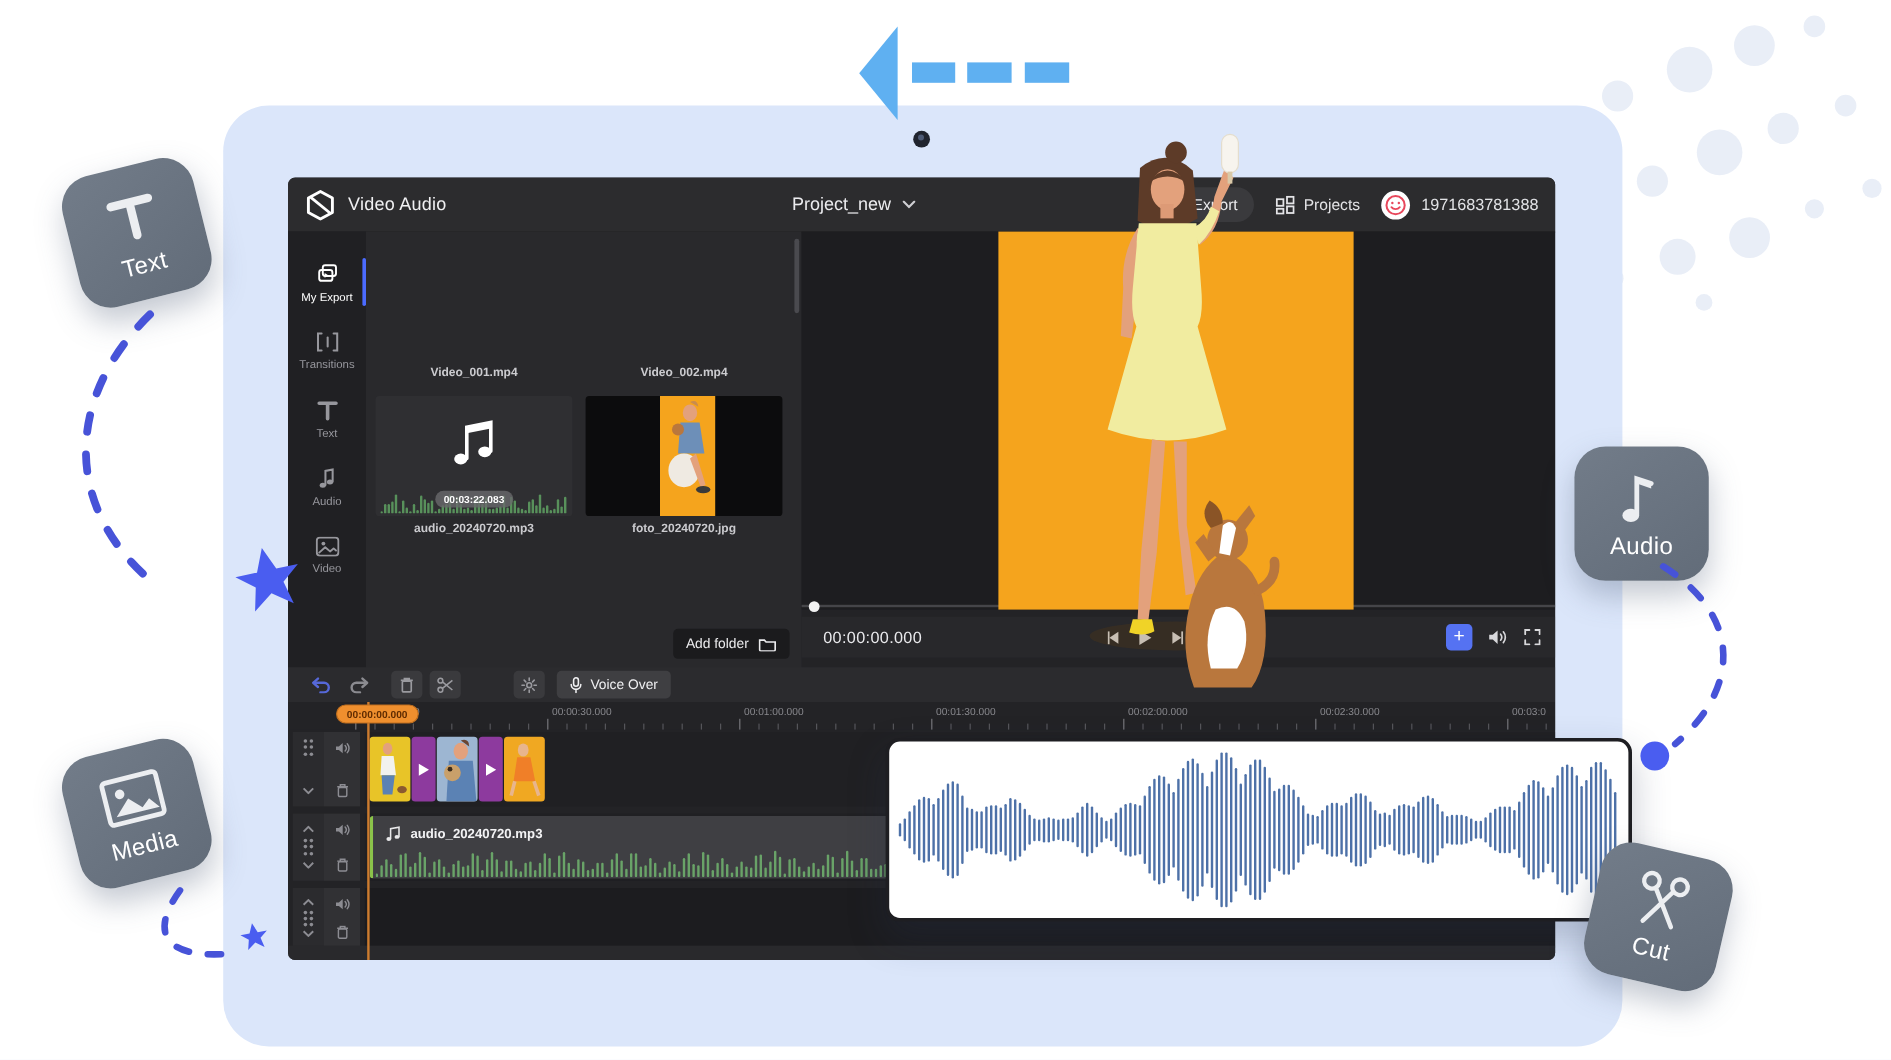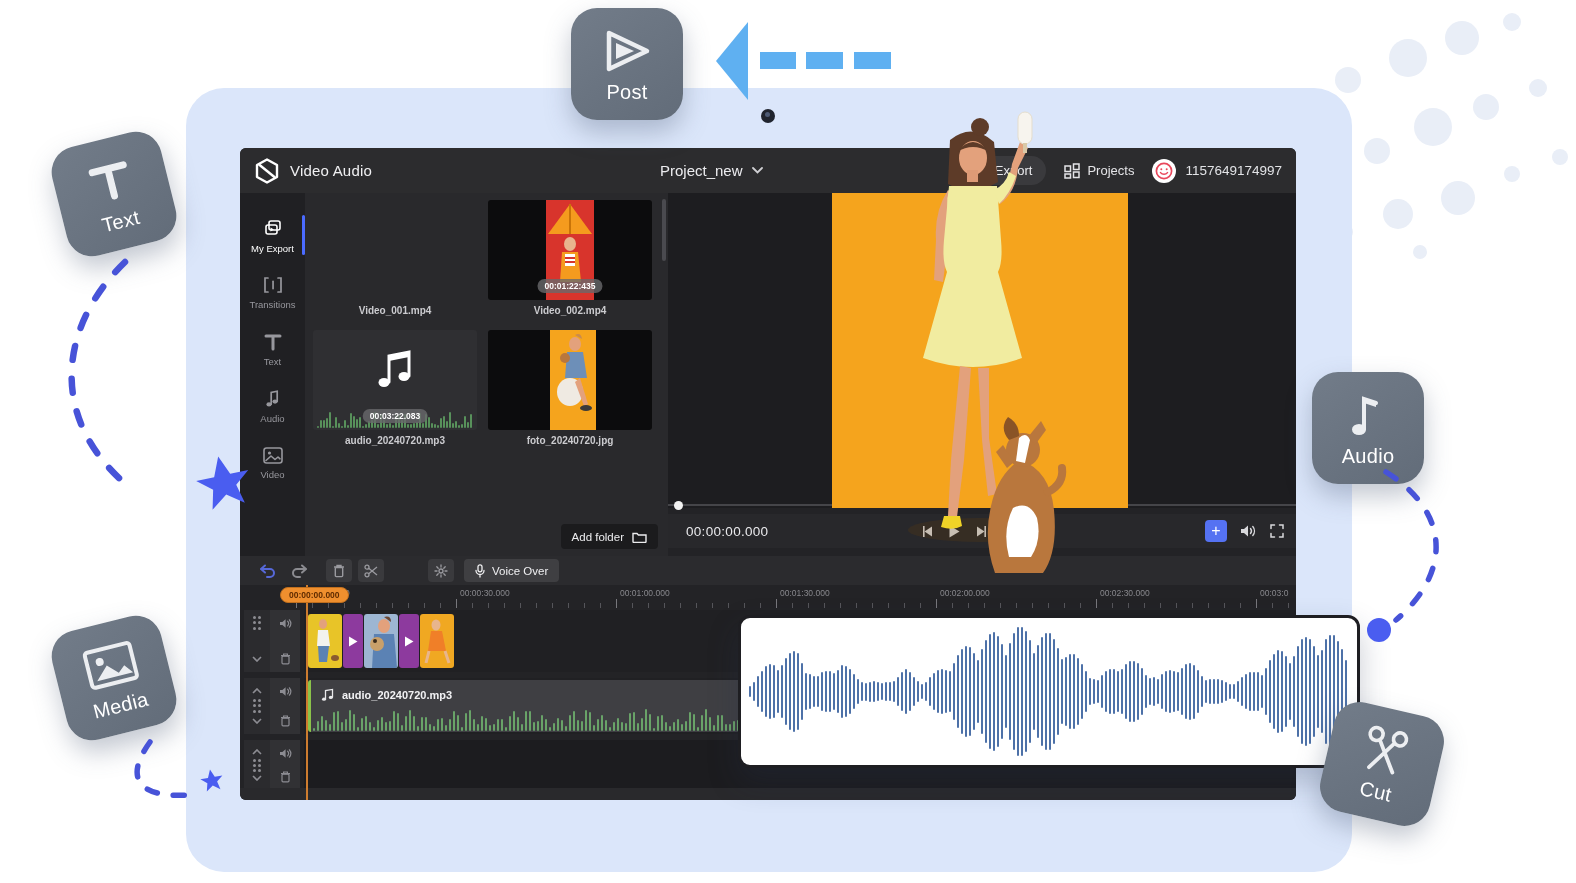--- a/index.html
+++ b/index.html
@@ -170,21 +170,21 @@
         </div>
         <div class="account">
           <span class="avatar">
             <svg width="18" height="18" viewBox="0 0 18 18">
                 <circle cx="9" cy="9" r="7.6" fill="none" stroke="#e8485c" stroke-width="1.7"></circle>
                 <circle cx="6.3" cy="7.2" r="1" fill="#e8485c"></circle>
                 <circle cx="11.7" cy="7.2" r="1" fill="#e8485c"></circle>
                 <path d="M5.5 10.6a4.4 4.4 0 0 0 7 0" fill="none" stroke="#e8485c" stroke-width="1.5" stroke-linecap="round"></path>
               </svg>
           </span>
-          <span>1157649174997</span>
+          <span>1971683781388</span>
         </div>
       </div>
     </div>
 
     <div class="rail">
       <div class="rail-item active">
         <svg width="20" height="20" viewBox="0 0 20 20">
             <rect x="6" y="3" width="11" height="9" rx="2" fill="none" stroke="currentColor" stroke-width="1.6"></rect>
             <rect x="3" y="7" width="11" height="9" rx="2" fill="none" stroke="currentColor" stroke-width="1.6"></rect>
             <path d="M7.5 9.5v4l3.4-2Z" fill="currentColor"></path>
@@ -216,33 +216,20 @@
         <svg width="20" height="17" viewBox="0 0 20 17">
             <rect x="1" y="1" width="18" height="15" rx="2.5" fill="none" stroke="currentColor" stroke-width="1.6"></rect>
             <circle cx="6.5" cy="6" r="1.6" fill="currentColor"></circle>
             <path d="M3 13.5 8 9l4 3.5 3-2.5 2 1.8" fill="none" stroke="currentColor" stroke-width="1.6" stroke-linecap="round" stroke-linejoin="round"></path>
           </svg>
         <span>Video</span>
       </div>
     </div>
 
     <div class="media">
-      <div class="tile" style="left:183px;top:7px;">
-        <div class="stripe" style="background:#d8342c;left:58px;width:48px;">
-          <svg width="48" height="100" viewBox="0 0 48 100">
-              <path d="M24 4 2 34h44Z" fill="#f59b1e"></path>
-              <path d="M24 4v30" stroke="#c97408" stroke-width="2"></path>
-              <ellipse cx="24" cy="44" rx="6" ry="7" fill="#e8b58d"></ellipse>
-              <path d="M16 52h16l3 30H14Z" fill="#f59b1e"></path>
-              <path d="M19 54h10v12H19Z" fill="#fff"></path>
-              <path d="M19 58h10M19 62h10" stroke="#d8342c" stroke-width="2"></path>
-            </svg>
-        </div>
-        <span class="dur">00:01:22:435</span>
-      </div>
       <div class="tile audio-tile" style="left:8px;top:137px;">
         <svg style="position:absolute;left:62px;top:18px;" width="40" height="44" viewBox="0 0 40 44">
             <path d="M14 34V8l20-4v24" fill="none" stroke="#fff" stroke-width="3" stroke-linecap="round"></path>
             <path d="M14 8l20-4v5l-20 4z" fill="#fff"></path>
             <ellipse cx="9" cy="34.5" rx="5.5" ry="4.5" fill="#fff"></ellipse>
             <ellipse cx="29" cy="28.5" rx="5.5" ry="4.5" fill="#fff"></ellipse>
           </svg>
         <div class="tilewave" id="tilewave">
             <i style="height: 2px;"></i>
             <i style="height: 7.54328px;"></i>
@@ -1077,29 +1064,20 @@
 
   <div class="badge" style="left:58px;top:138px;transform:rotate(-14deg);">
     <span class="bicon">
       <svg width="44" height="44" viewBox="0 0 44 44">
           <path d="M6 9h32M22 9v28" stroke="#eceef1" stroke-width="7" stroke-linecap="round"></path>
         </svg>
     </span>
     <span class="blabel">Text</span>
   </div>
 
-  <div class="badge" style="left:571px;top:8px;">
-    <span class="bicon">
-      <svg width="52" height="48" viewBox="0 0 52 48">
-          <path d="M8 6 46 24 8 42 Z" fill="none" stroke="#eceef1" stroke-width="4.5" stroke-linejoin="round"></path>
-          <path d="M15 16 33 24 15 32Z" fill="#eceef1"></path>
-        </svg>
-    </span>
-    <span class="blabel">Post</span>
-  </div>
 
   <div class="badge" style="left:1312px;top:372px;">
     <span class="bicon">
       <svg width="40" height="48" viewBox="0 0 40 48">
           <path d="M16 38V8l12 4" fill="none" stroke="#eceef1" stroke-width="4" stroke-linecap="round"></path>
           <path d="M16 8l12 4v4l-12-4z" fill="#eceef1"></path>
           <ellipse cx="11" cy="38.5" rx="7" ry="5.5" fill="#eceef1"></ellipse>
         </svg>
     </span>
     <span class="blabel">Audio</span>

